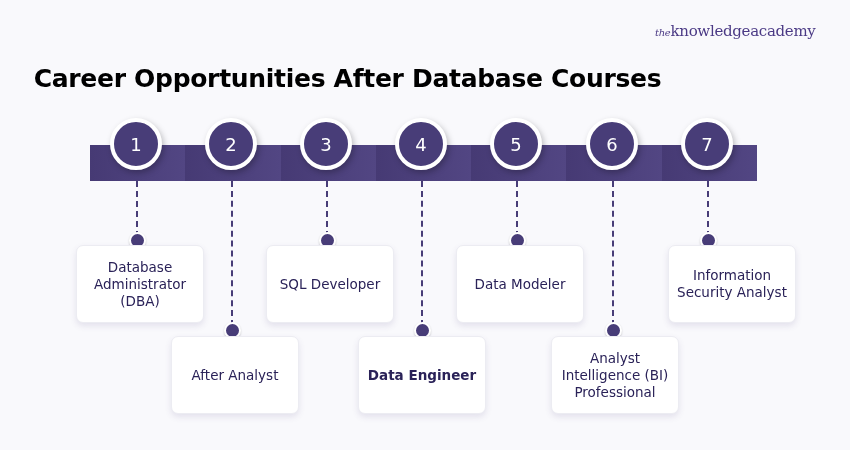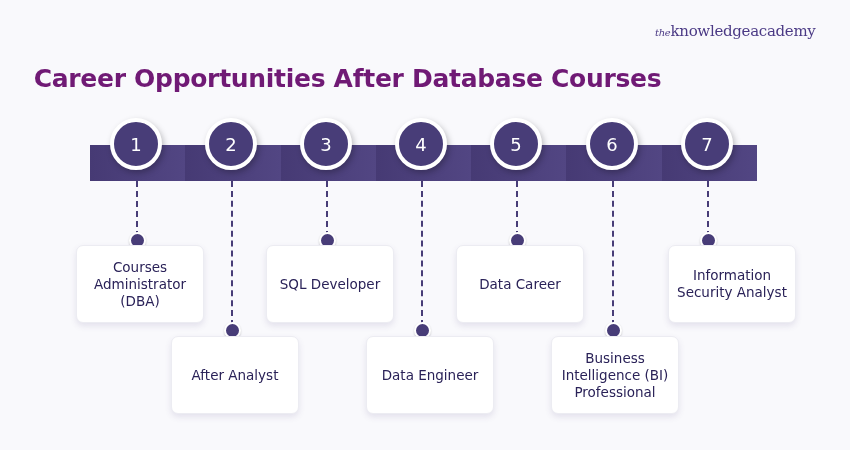--- a/index.html
+++ b/index.html
@@ -12,21 +12,21 @@
     .logo {
       position: absolute; left: 655px; top: 22px;
       font-family: "DejaVu Serif", serif; color: #4b3a85;
       font-size: 15px; letter-spacing: -0.3px; white-space: nowrap;
     }
     .logo .the { font-size: 10px; font-style: italic; }
     .logo .bold { font-weight: normal; }
     .title {
       position: absolute; left: 0; width: 695px; top: 64px;
       text-align: center; font-weight: bold; font-size: 25px;
-      color: #701a75; letter-spacing: -0.3px;
+      color: #000000; letter-spacing: -0.3px;
     }
     .bar {
       position: absolute; left: 90px; top: 145px; width: 667px; height: 36px;
       display: flex;
     }
     .bar .seg { flex: 1; height: 100%; }
     .circle {
       position: absolute; width: 44px; height: 44px; border-radius: 50%;
       background: #483d78; border: 4px solid #ffffff;
       box-shadow: 2px 3px 6px rgba(0,0,0,0.25);
@@ -64,43 +64,43 @@
   <div class="seg" style="background:linear-gradient(90deg,#463a74,#524683);"></div>
   <div class="seg" style="background:linear-gradient(90deg,#463a74,#524683);"></div>
   <div class="seg" style="background:linear-gradient(90deg,#463a74,#524683);"></div>
   <div class="seg" style="background:linear-gradient(90deg,#463a74,#524683);"></div>
   <div class="seg" style="background:linear-gradient(90deg,#463a74,#524683);"></div>
 </div>
 
 <div class="dash" style="left:136px;top:181px;height:56px;"></div>
 <div class="circle" style="left:110px;">1</div>
 <div class="dot" style="left:129px;top:232px;"></div>
-<div class="card" style="left:76px;top:245px;">Courses Administrator (DBA)</div>
+<div class="card" style="left:76px;top:245px;">Database Administrator (DBA)</div>
 
 <div class="dash" style="left:231px;top:181px;height:145px;"></div>
 <div class="circle" style="left:205px;">2</div>
 <div class="dot" style="left:224px;top:322px;"></div>
 <div class="card" style="left:171px;top:336px;">After Analyst</div>
 
 <div class="dash" style="left:326px;top:181px;height:56px;"></div>
 <div class="circle" style="left:300px;">3</div>
 <div class="dot" style="left:319px;top:232px;"></div>
 <div class="card" style="left:266px;top:245px;">SQL Developer</div>
 
 <div class="dash" style="left:421px;top:181px;height:145px;"></div>
 <div class="circle" style="left:395px;">4</div>
 <div class="dot" style="left:414px;top:322px;"></div>
-<div class="card" style="left:366px;top:336px;">Data Engineer</div>
+<div class="card" style="left:358px;top:336px;font-weight:bold;">Data Engineer</div>
 
 <div class="dash" style="left:516px;top:181px;height:56px;"></div>
 <div class="circle" style="left:490px;">5</div>
 <div class="dot" style="left:509px;top:232px;"></div>
-<div class="card" style="left:456px;top:245px;">Data Career</div>
+<div class="card" style="left:456px;top:245px;">Data Modeler</div>
 
 <div class="dash" style="left:612px;top:181px;height:145px;"></div>
 <div class="circle" style="left:586px;">6</div>
 <div class="dot" style="left:605px;top:322px;"></div>
-<div class="card" style="left:551px;top:336px;">Business Intelligence (BI) Professional</div>
+<div class="card" style="left:551px;top:336px;">Analyst Intelligence (BI) Professional</div>
 
 <div class="dash" style="left:707px;top:181px;height:56px;"></div>
 <div class="circle" style="left:681px;">7</div>
 <div class="dot" style="left:700px;top:232px;"></div>
 <div class="card" style="left:668px;top:245px;">Information Security Analyst</div>
 
 </body></html>

